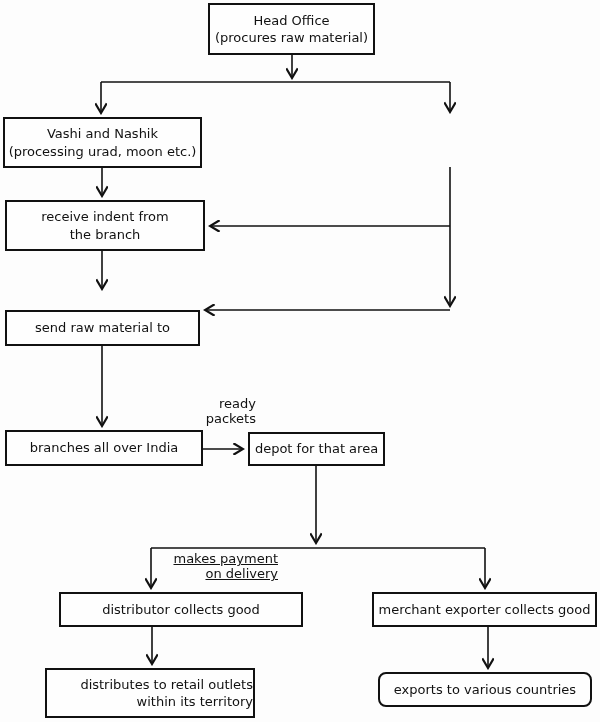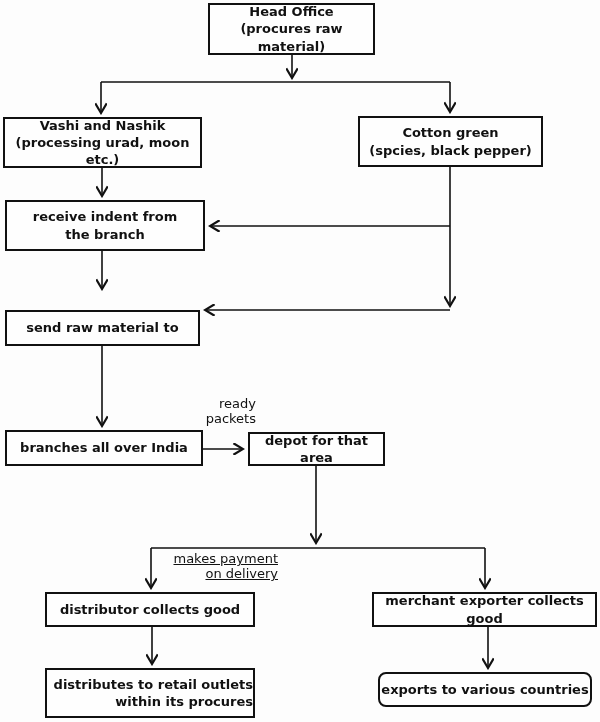--- a/index.html
+++ b/index.html
@@ -23,21 +23,20 @@
     box-sizing: border-box;
     background: #fefefe;
     border: 2px solid #111111;
     display: flex;
     flex-direction: column;
     align-items: center;
     justify-content: center;
     text-align: center;
     font-size: 13px;
     line-height: 1.32;
-    font-weight: bold;
   }
   .edge-label {
     position: absolute;
     font-size: 13px;
     line-height: 1.18;
     text-align: right;
   }
 </style>
 </head>
 <body>
@@ -78,53 +77,49 @@
   <div class="node" style="left:208px; top:3px;   width:167px; height:52px;">
     <div>Head Office</div>
     <div>(procures raw material)</div>
   </div>
 
   <div class="node" style="left:3px;   top:117px; width:199px; height:51px;">
     <div>Vashi and Nashik</div>
     <div>(processing urad, moon etc.)</div>
   </div>
 
-  <div class="node" style="left:358px; top:116px; width:185px; height:51px;">
-    <div>Cotton green</div>
-    <div>(spcies, black pepper)</div>
-  </div>
 
   <div class="node" style="left:5px;   top:200px; width:200px; height:51px;">
     <div>receive indent from</div>
     <div>the branch</div>
   </div>
 
   <div class="node" style="left:5px;   top:310px; width:195px; height:36px;">
     <div>send raw material to</div>
   </div>
 
   <div class="node" style="left:5px;   top:430px; width:198px; height:36px;">
     <div>branches all over India</div>
   </div>
 
   <div class="node" style="left:248px; top:432px; width:137px; height:34px;">
     <div>depot for that area</div>
   </div>
 
-  <div class="node" style="left:45px;  top:592px; width:210px; height:35px;">
+  <div class="node" style="left:59px;  top:592px; width:244px; height:35px;">
     <div>distributor collects good</div>
   </div>
 
   <div class="node" style="left:372px; top:592px; width:225px; height:35px;">
     <div>merchant exporter collects good</div>
   </div>
 
   <div class="node" style="left:45px;  top:668px; width:210px; height:50px;align-items:flex-end;">
     <div>distributes to retail outlets</div>
-    <div>within its procures</div>
+    <div>within its territory</div>
   </div>
 
   <div class="node" style="left:378px; top:672px; width:214px; height:35px;border-radius:8px;">
     <div>exports to various countries</div>
   </div>
 
   <div class="edge-label" style="left:196px; top:396px; width:60px;">
     <div>ready</div>
     <div>packets</div>
   </div>

